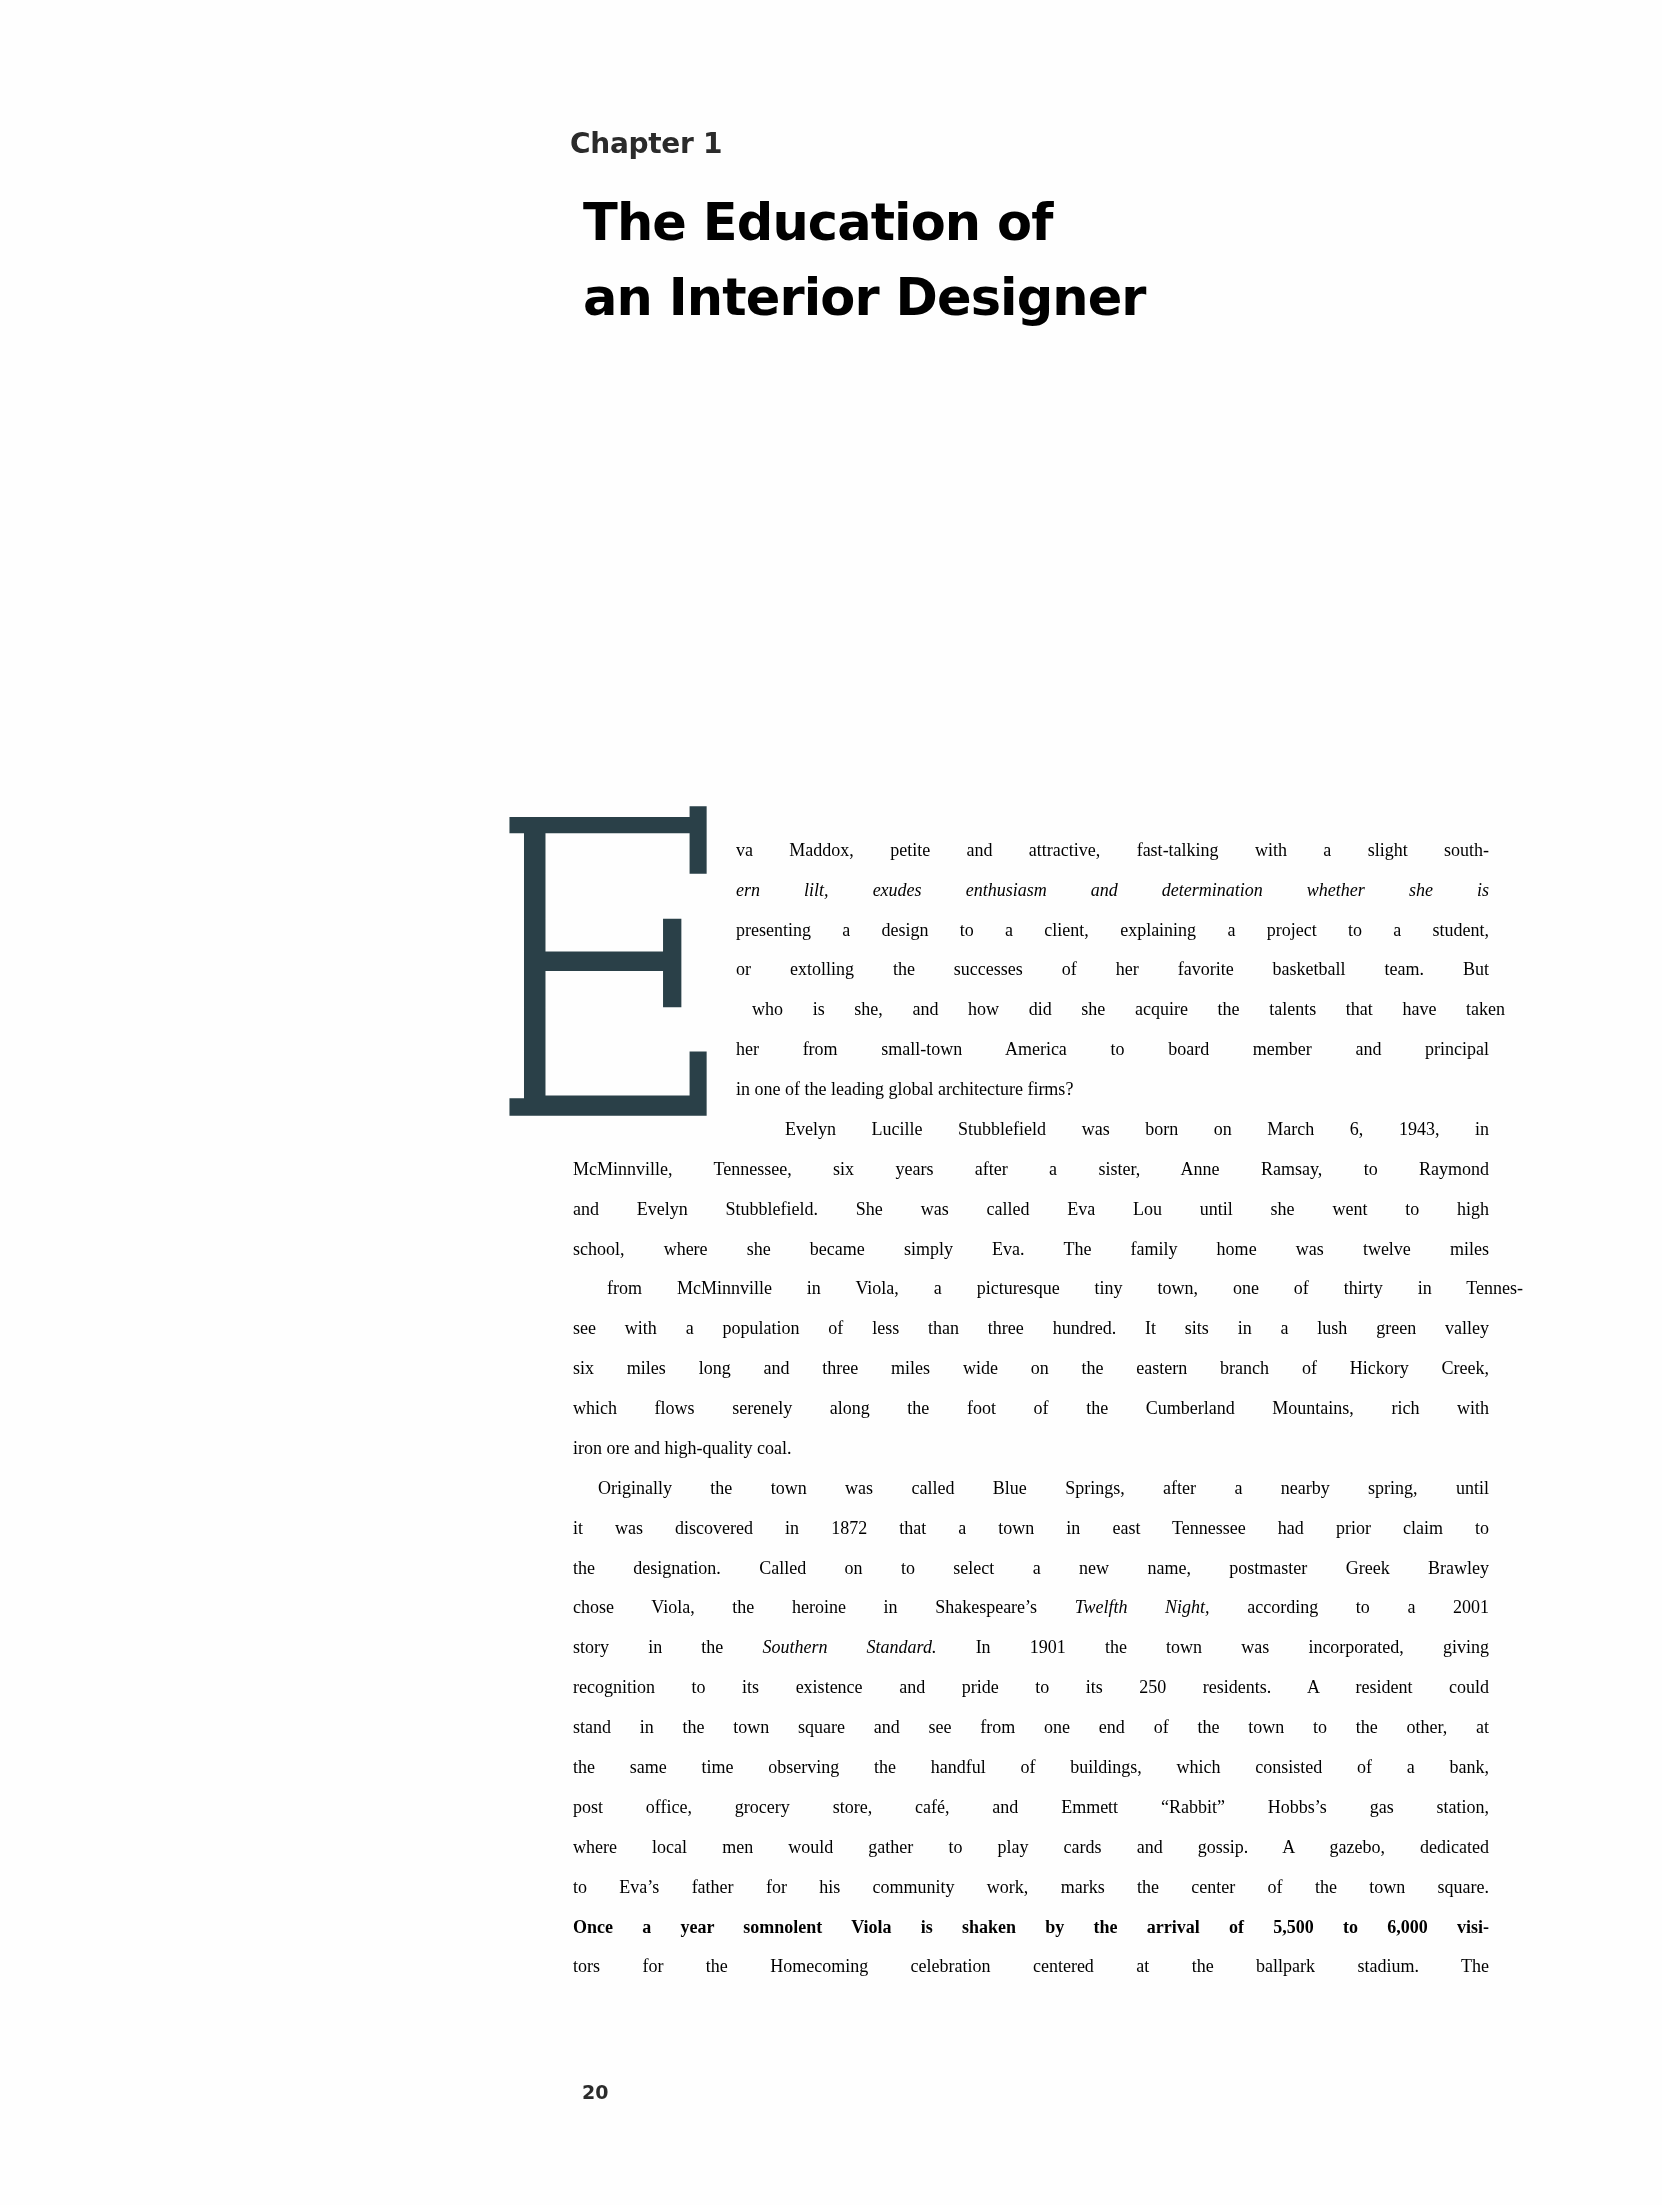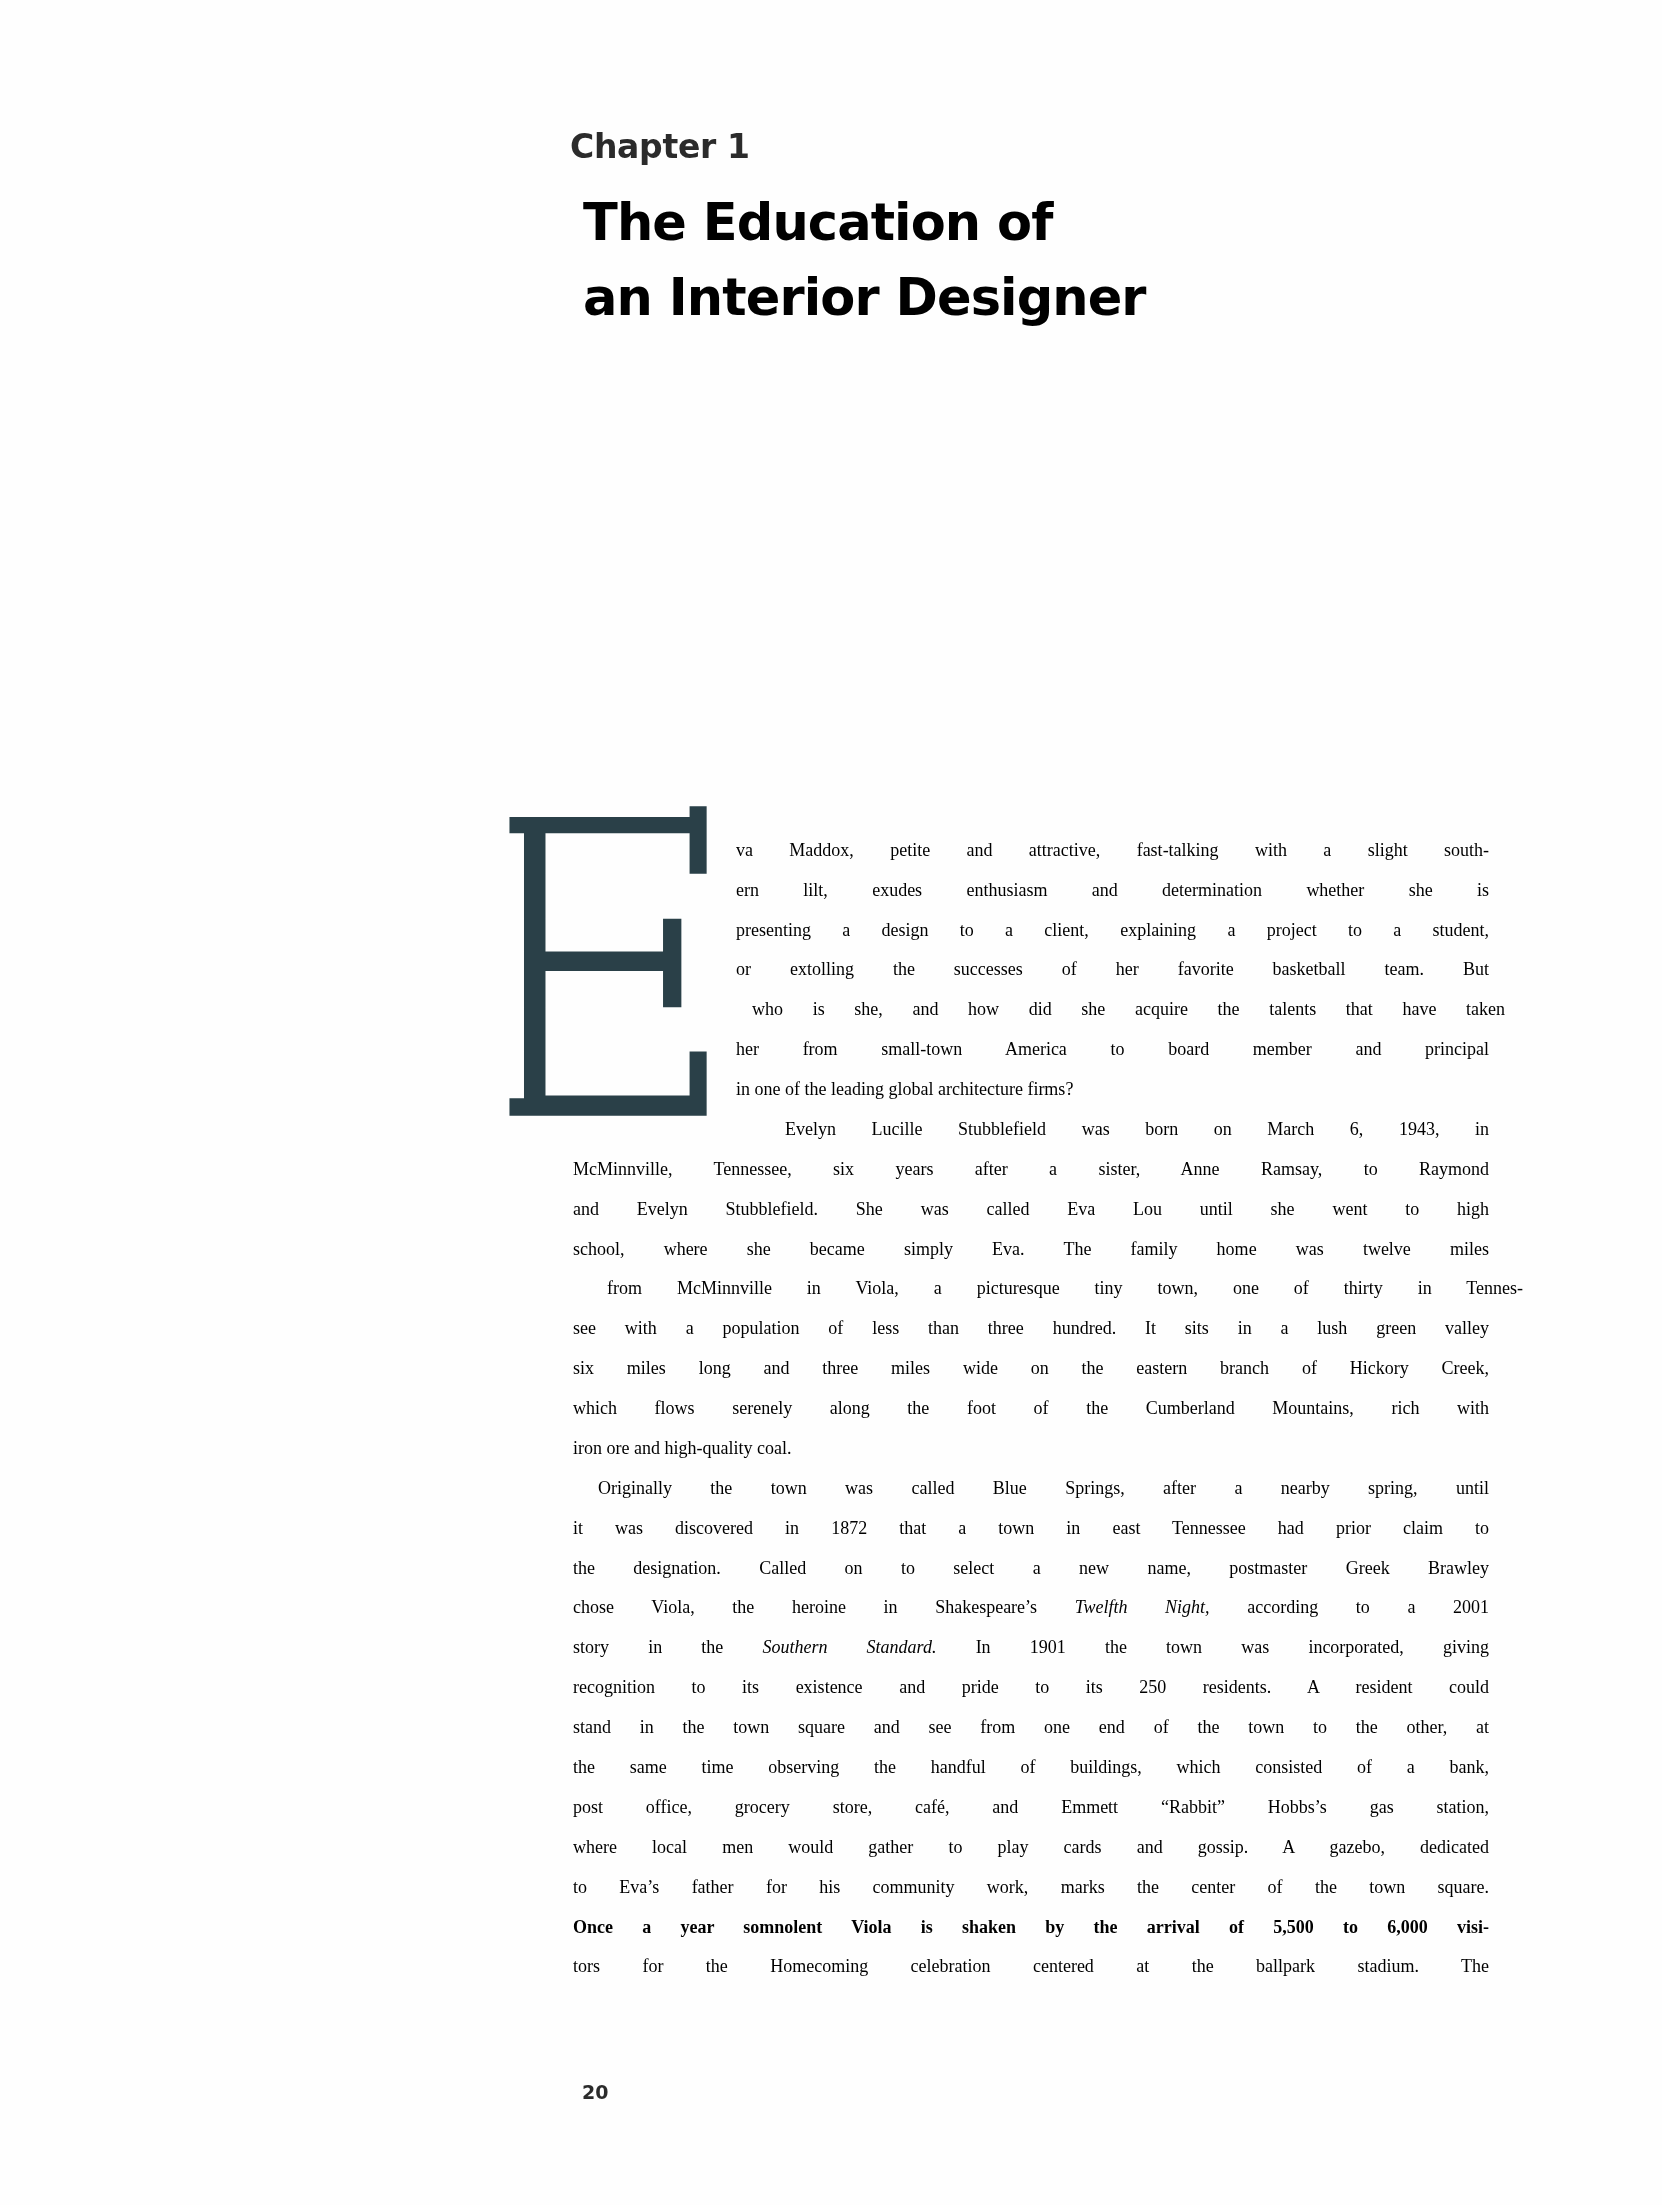--- a/index.html
+++ b/index.html
@@ -1,21 +1,21 @@
 <!DOCTYPE html>
 <html style="font-size:10px"><head>
 <meta charset="utf-8">
 <style>
   html, body { margin: 0; padding: 0; background: #ffffff; }
   body { width: 1663px; height: 2205px; position: relative; overflow: hidden; }
   .page { position: absolute; left: 0; top: 0; width: 1663px; height: 2205px; background: #fefefe; }
   .chapter-label {
     position: absolute; left: 570px; top: 127px;
     font-family: "DejaVu Sans", sans-serif; font-weight: bold;
-    font-size: 33px; color: #2b2b2b; letter-spacing: -0.3px;
+    font-size: 28px; color: #2b2b2b; letter-spacing: -0.3px;
   }
   .chapter-title {
     position: absolute; left: 570px; top: 185px;
     font-family: "DejaVu Sans", sans-serif; font-weight: bold;
     font-size: 51px; line-height: 75px; color: #000000; letter-spacing: -0.9px; margin-left: 13px;
   }
   .chapter-title div { white-space: nowrap; }
   .drop-cap { position: absolute; left: 506px; top: 803px; width: 206px; height: 316px; }
   .body-text {
     position: absolute;
@@ -50,21 +50,21 @@
       M 5 22 L 290 22 L 290 5 L 317 5 L 317 112 L 290 112 L 290 48
       L 62 48 L 62 235 L 248 235 L 248 183 L 277 183 L 277 323 L 248 323 L 248 266
       L 62 266 L 62 463 L 290 463 L 290 393 L 317 393 L 317 495 L 5 495 L 5 467 L 28 467
       L 28 48 L 5 48 Z"></path>
   </svg>
 
   <div class="body-text" style="left:0;top:0;width:1663px;height:2205px;">
 
     <div>
       <div class="line" style="left:736px;top:830px;width:753px;">va Maddox, petite and attractive, fast-talking with a slight south-</div>
-      <div class="line" style="left:736px;top:870px;width:753px;">ern lilt, exudes enthusiasm and determination whether she is</div>
+      <div class="line" style="left:736px;top:870px;width:753px;font-style:italic;">ern lilt, exudes enthusiasm and determination whether she is</div>
       <div class="line" style="left:736px;top:910px;width:753px;">presenting a design to a client, explaining a project to a student,</div>
       <div class="line" style="left:736px;top:949px;width:753px;">or extolling the successes of her favorite basketball team. But</div>
       <div class="line" style="left:752px;top:989px;width:753px;">who is she, and how did she acquire the talents that have taken</div>
       <div class="line" style="left:736px;top:1029px;width:753px;">her from small-town America to board member and principal</div>
       <div class="line last" style="left:736px;top:1069px;width:753px;">in one of the leading global architecture firms?</div>
     </div>
 
     <div>
       <div class="line" style="left:785px;top:1109px;width:704px;">Evelyn Lucille Stubblefield was born on March 6, 1943, in</div>
       <div class="line" style="left:573px;top:1149px;width:916px;">McMinnville, Tennessee, six years after a sister, Anne Ramsay, to Raymond</div>

